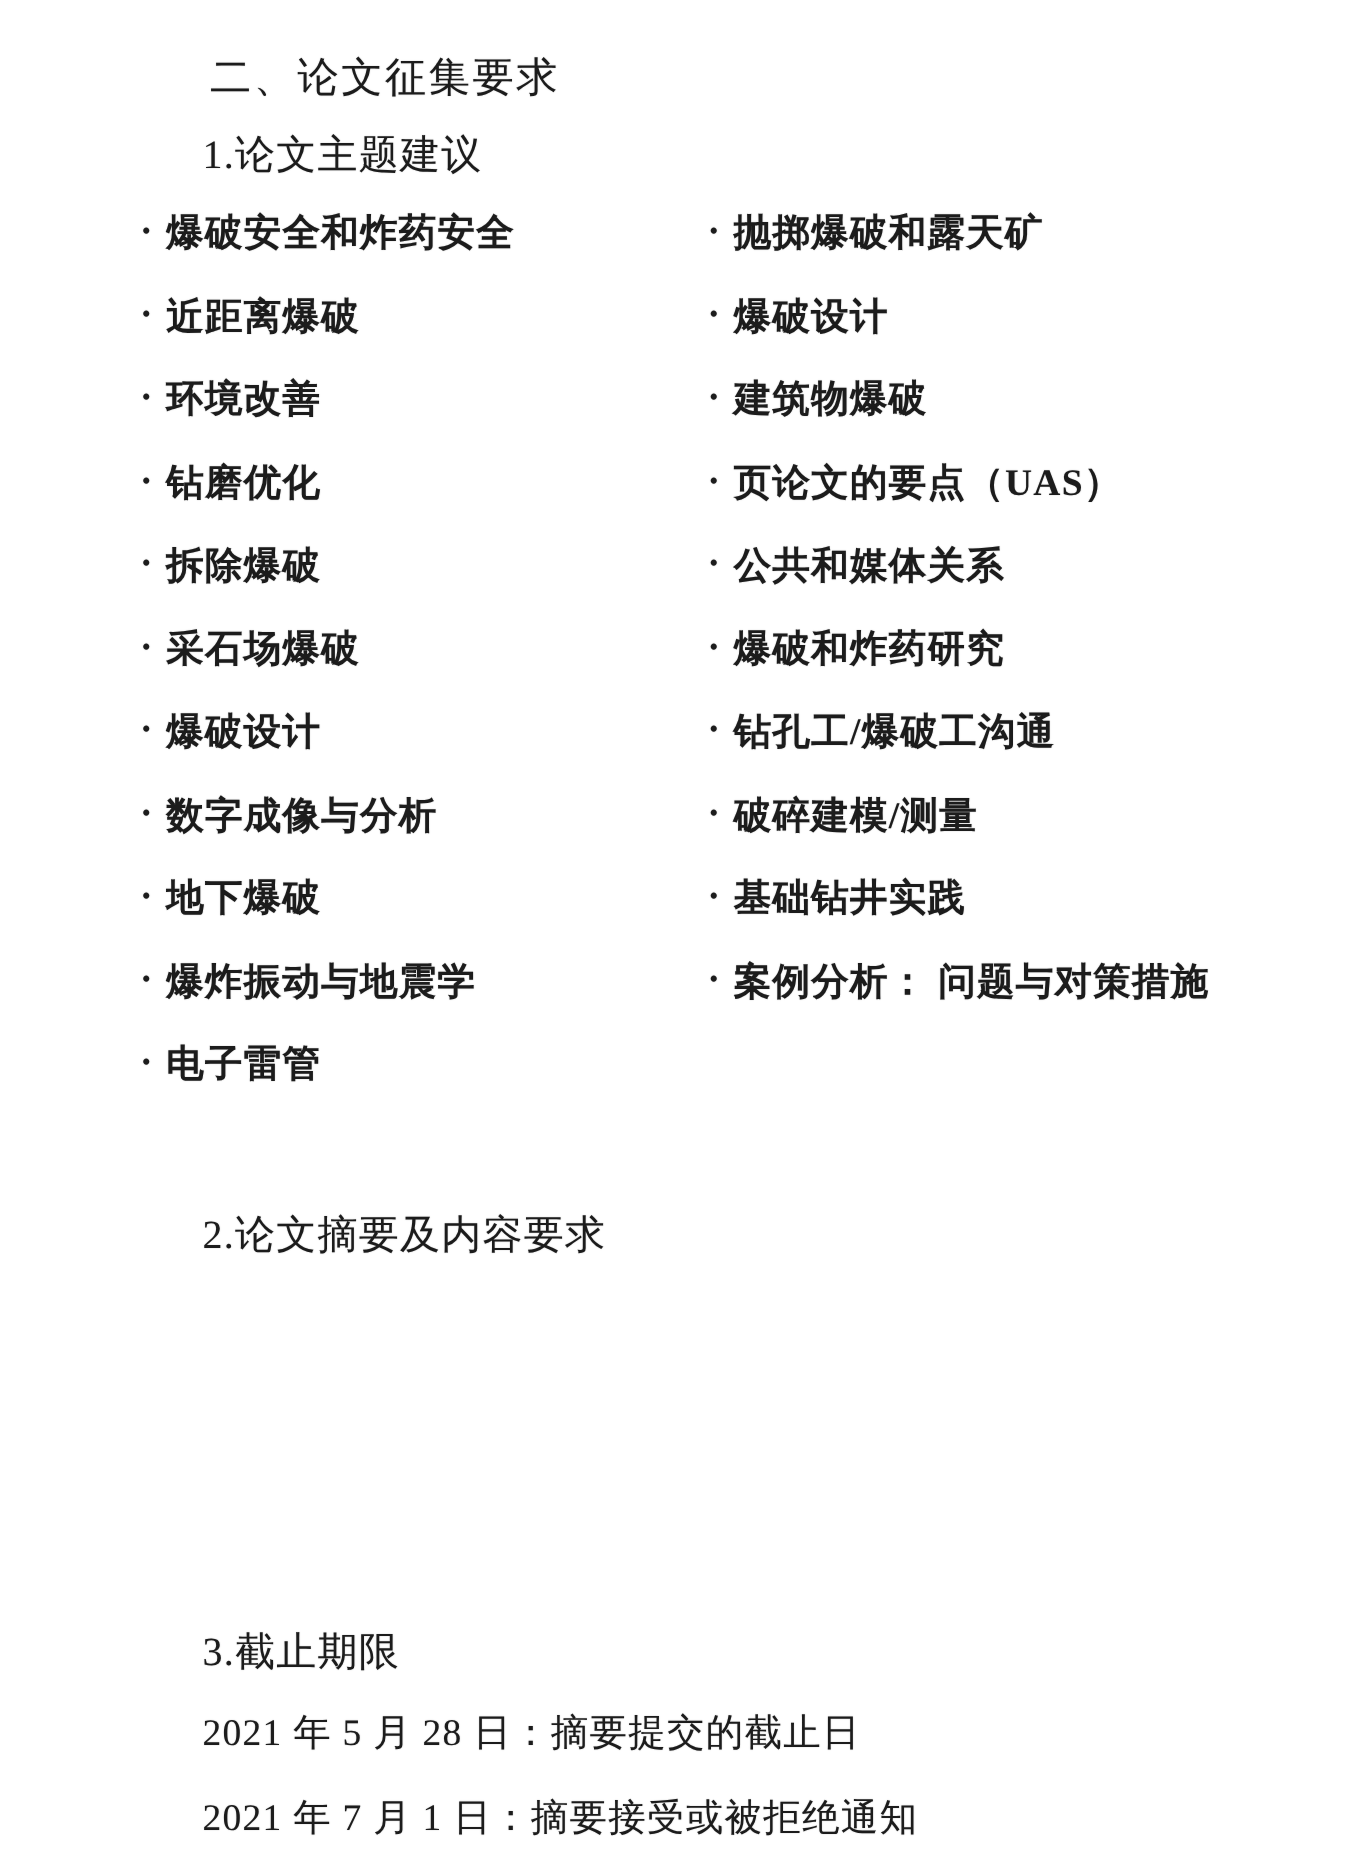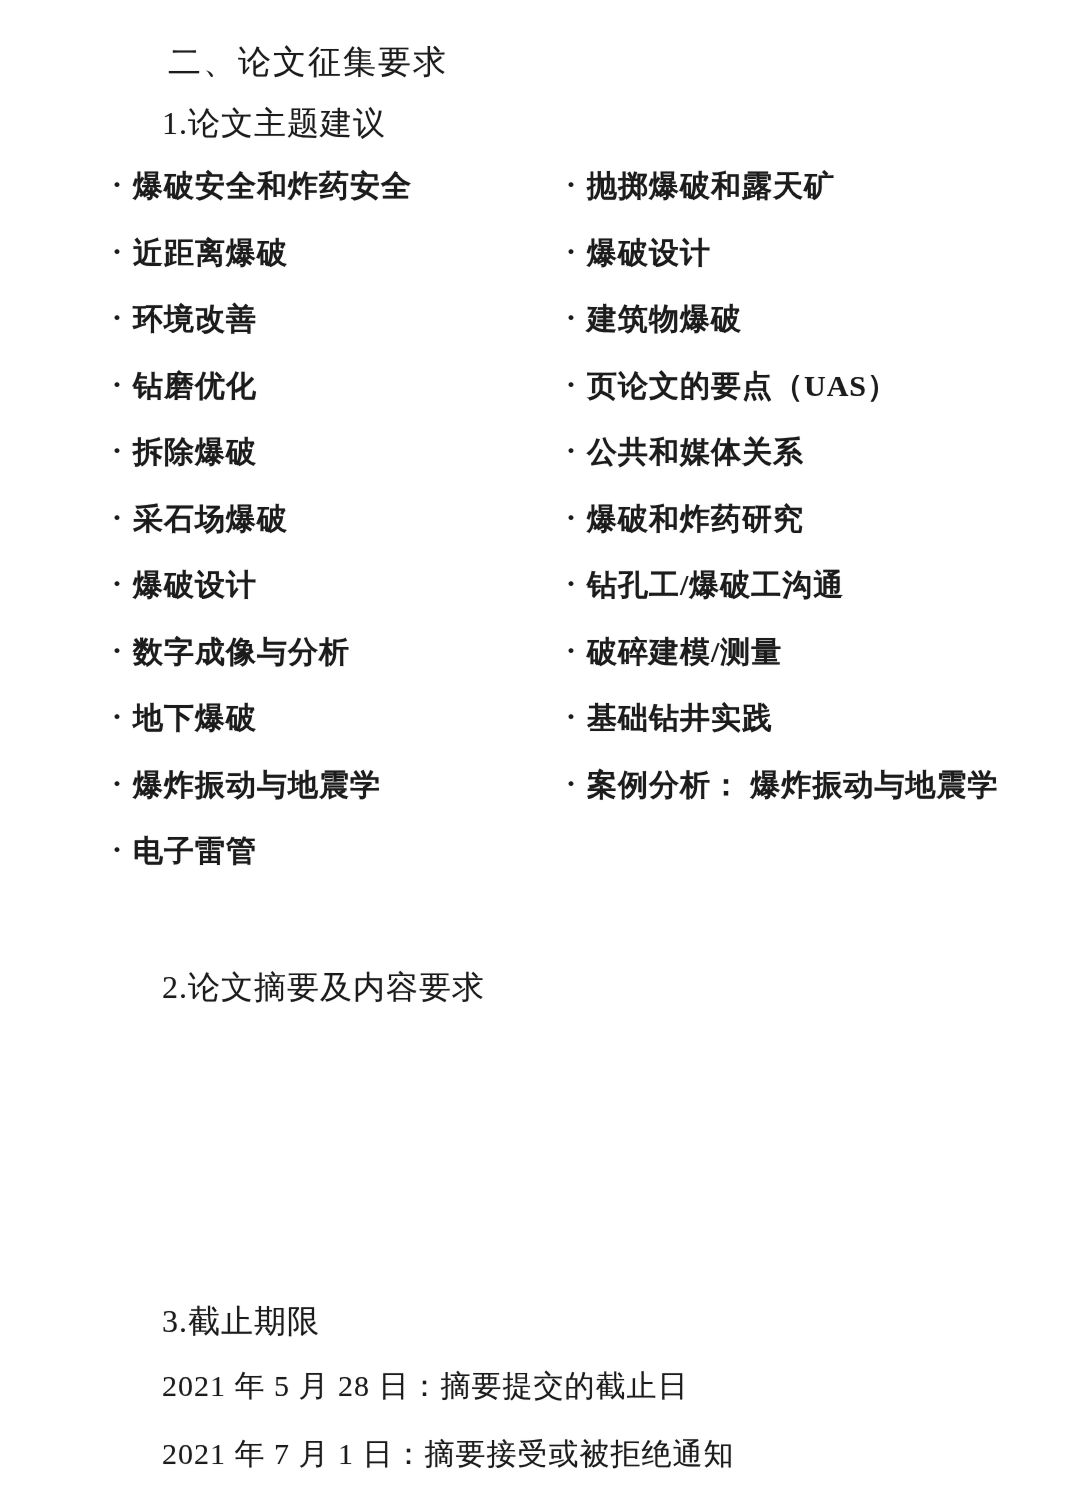--- a/index.html
+++ b/index.html
@@ -136,21 +136,21 @@
     <div class="trow">
       <span class="tcell left"><span class="bullet">·</span><span>数字成像与分析</span></span>
       <span class="tcell right"><span class="bullet">·</span><span>破碎建模/测量</span></span>
     </div>
     <div class="trow">
       <span class="tcell left"><span class="bullet">·</span><span>地下爆破</span></span>
       <span class="tcell right"><span class="bullet">·</span><span>基础钻井实践</span></span>
     </div>
     <div class="trow">
       <span class="tcell left"><span class="bullet">·</span><span>爆炸振动与地震学</span></span>
-      <span class="tcell right"><span class="bullet">·</span><span>案例分析： 爆炸振动与地震学</span></span>
+      <span class="tcell right"><span class="bullet">·</span><span>案例分析： 问题与对策措施</span></span>
     </div>
     <div class="trow">
       <span class="tcell left"><span class="bullet">·</span><span>电子雷管</span></span>
     </div>
   </div>
 
   <div class="h2 abstract-heading">2.论文摘要及内容要求</div>
 
 
   <div class="h2 deadline-heading">3.截止期限</div>

